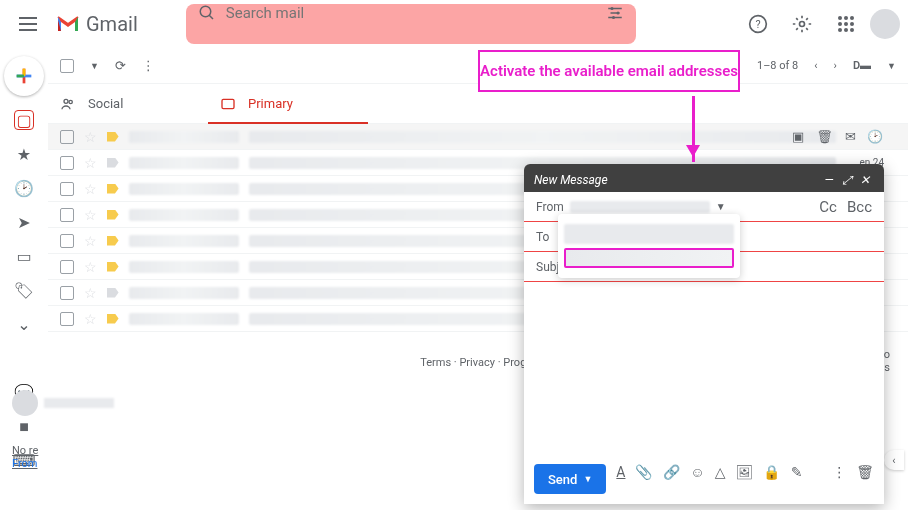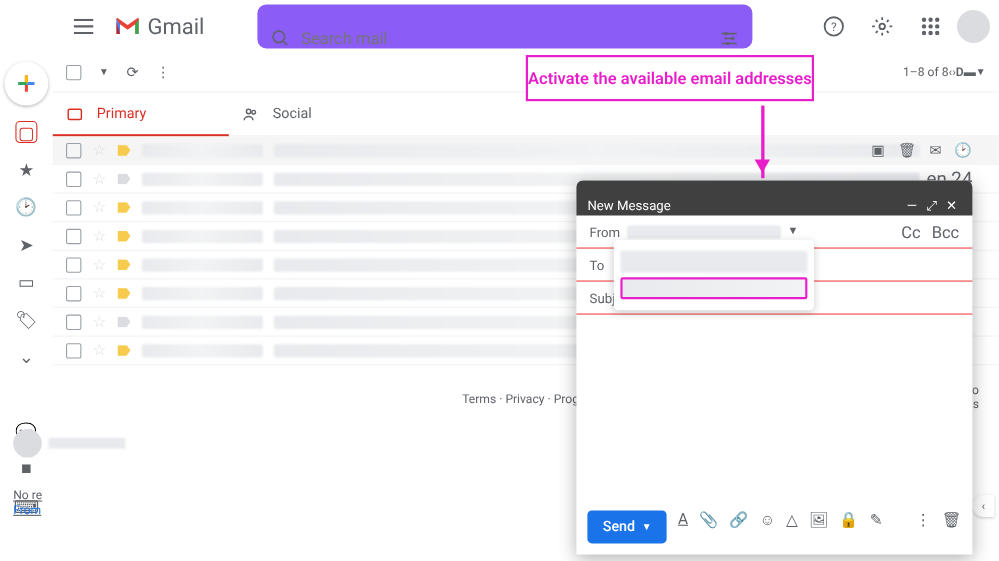--- a/index.html
+++ b/index.html
@@ -1,61 +1,61 @@
 <!DOCTYPE html>
 <html><head>
 <meta charset="utf-8">
 <style>
 * { box-sizing: border-box; margin: 0; padding: 0; font-family: 'Google Sans', Roboto, Arial, sans-serif; }
 body { width: 908px; height: 510px; background: #fff; overflow: hidden; position: relative; font-size: 13px; color: #202124; }
 
-.header { height: 48px; display: flex; align-items: center; padding: 0 8px; gap: 8px; margin-left: 48px; }
+.header { height: 48px; display: flex; align-items: center; padding: 0 8px; gap: 8px; }
 .menu-icon, .icon-btn { width: 40px; height: 40px; display: flex; align-items: center; justify-content: center; border-radius: 50%; cursor: pointer; color: #5f6368; }
 .gmail-logo { display: flex; align-items: center; gap: 6px; margin-right: 40px; }
 .gmail-m { width: 24px; height: 18px; }
 .gmail-text { font-size: 20px; color: #5f6368; }
-.search-bar { flex: 0 0 450px; height: 40px; background: #8b5cf6; border-radius: 8px; display: flex; align-items: flex-end; padding: 0 12px; gap: 10px; color: #5f6368; }
+.search-bar { flex: 0 0 450px; height: 40px; background: #fca5a5; border-radius: 8px; display: flex; align-items: flex-start; padding: 0 12px; gap: 10px; color: #5f6368; }
 .search-bar input { flex: 1; border: none; background: transparent; outline: none; font-size: 15px; }
 .header-right { margin-left: auto; display: flex; align-items: center; gap: 4px; }
 .avatar { width: 30px; height: 30px; border-radius: 50%; background: #dadce0; }
 
 .body-row { display: flex; height: calc(100% - 48px); }
 .leftbar { width: 48px; display: flex; flex-direction: column; align-items: center; padding-top: 8px; gap: 14px; }
 .compose-btn { width: 40px; height: 40px; border-radius: 50%; background: #fff; box-shadow: 0 1px 3px rgba(0,0,0,0.3); display: flex; align-items: center; justify-content: center; cursor: pointer; font-size: 22px; }
 .lb-icon { width: 20px; height: 20px; color: #5f6368; display: flex; align-items: center; justify-content: center; font-size: 16px; cursor: pointer; }
 .lb-icon.active { color: #d93025; border: 1.5px solid #d93025; border-radius: 4px; padding: 2px; }
 
 .main { flex: 1; position: relative; }
 .toolbar { height: 36px; display: flex; align-items: center; padding: 0 12px; gap: 16px; color: #5f6368; border-bottom: 1px solid #f1f3f4; }
 .cb { width: 14px; height: 14px; border: 1.5px solid #9aa0a6; border-radius: 2px; cursor: pointer; }
-.toolbar-right { margin-left: auto; display: flex; align-items: center; gap: 0; font-size: 11px; color: #5f6368; }
+.toolbar-right { margin-left: auto; display: flex; align-items: center; gap: 16px; font-size: 11px; color: #5f6368; }
 
 .tabs { height: 40px; display: flex; border-bottom: 1px solid #f1f3f4; }
 .tab { flex: 0 0 160px; display: flex; align-items: center; gap: 12px; padding: 0 12px; color: #5f6368; font-size: 13px; cursor: pointer; position: relative; }
 .tab.active { color: #d93025; }
 .tab.active::after { content: ''; position: absolute; left: 0; right: 0; bottom: -1px; height: 2.5px; background: #d93025; }
 
 .rows { }
 .row { height: 26px; display: flex; align-items: center; padding: 0 12px; gap: 10px; border-bottom: 1px solid #f1f3f4; cursor: pointer; }
 .row .star { color: #dadce0; cursor: pointer; font-size: 14px; }
 .row .imp { width: 12px; height: 10px; background: #f7cb4d; clip-path: polygon(0 0, 70% 0, 100% 50%, 70% 100%, 0 100%); }
 .row .imp.grey { background: #dadce0; }
 .row .sender { width: 110px; background: linear-gradient(90deg,#e8eaed,#f1f3f4,#e8eaed); height: 12px; border-radius: 2px; filter: blur(1px); }
 .row .subj { flex: 1; background: linear-gradient(90deg,#e8eaed,#f1f3f4,#e8eaed); height: 12px; border-radius: 2px; filter: blur(1px); margin-right: 60px; }
-.row .date { font-size: 17px; color: #5f6368; position: absolute; right: 24px; }
+.row .date { font-size: 10px; color: #5f6368; position: absolute; right: 24px; }
 .row.selected { background: #f5f5f5; }
 .row-icons { display: flex; gap: 12px; position: absolute; right: 24px; color: #5f6368; }
 
 .footer-links { text-align: center; font-size: 11px; color: #5f6368; margin-top: 24px; }
 .hangouts { position: absolute; bottom: 40px; left: 0; font-size: 11px; color: #5f6368; text-decoration: underline; }
 .hangouts a { color: #1a73e8; text-decoration: none; }
 
 
 .compose { position: absolute; right: 24px; bottom: 6px; width: 360px; height: 340px; background: #fff; box-shadow: 0 4px 16px rgba(0,0,0,0.3); border-radius: 6px 6px 0 0; display: flex; flex-direction: column; z-index: 10; }
-.compose-head { background: #404040; color: #fff; height: 28px; display: flex; align-items: flex-start; padding: 16px 10px; font-size: 12px; border-radius: 6px 6px 0 0; }
+.compose-head { background: #404040; color: #fff; height: 28px; display: flex; align-items: flex-end; padding: 5px 10px; font-size: 12px; border-radius: 6px 6px 0 0; font-style: italic; }
 .compose-head .hspace { flex: 1; }
 .compose-head .hi { width: 18px; text-align: center; cursor: pointer; font-size: 12px; }
 .compose-field { height: 30px; display: flex; align-items: center; padding: 0 12px; border-bottom: 1px solid #ef4444; font-size: 12px; color: #5f6368; gap: 6px; position: relative; }
 .compose-field .blur { flex: 0 0 140px; height: 12px; background: #e8eaed; filter: blur(1px); border-radius: 2px; }
 .compose-field .ccbcc { margin-left: auto; font-size: 15px; color: #5f6368; cursor: pointer; }
 .from-field .dd { color: #5f6368; font-size: 10px; cursor: pointer; }
 .dropdown { position: absolute; top: 22px; left: 34px; background: #fff; box-shadow: 0 2px 8px rgba(0,0,0,0.2); border-radius: 4px; padding: 6px; z-index: 20; }
 .dropdown .opt { height: 20px; width: 170px; background: #e8eaed; filter: blur(1px); margin: 4px 0; border-radius: 2px; cursor: pointer; }
 .dropdown .opt.hl { border: 2px solid #e91ecb; filter: none; background: linear-gradient(90deg,#e8eaed,#f1f3f4); }
 .compose-body { flex: 1; }
@@ -165,33 +165,33 @@
       <div class="toolbar-right">
         <span>1–8 of 8</span>
         <span style="cursor:pointer">‹</span>
         <span style="cursor:pointer">›</span>
         <span style="font-weight:600;cursor:pointer">D▬</span>
         <span style="font-size:9px">▼</span>
       </div>
     </div>
 
     <div class="tabs">
-      <div class="tab active">
-        <svg width="16" height="16" viewBox="0 0 24 24">
-            <rect x="3" y="5" width="18" height="14" rx="2" fill="none" stroke="#d93025" stroke-width="2"></rect>
-          </svg>
-        <span>Primary</span>
-      </div>
       <div class="tab">
         <svg width="16" height="16" viewBox="0 0 24 24">
             <circle cx="9" cy="8" r="3" fill="none" stroke="#5f6368" stroke-width="2"></circle>
             <circle cx="16" cy="9" r="2.5" fill="none" stroke="#5f6368" stroke-width="2"></circle>
             <path d="M3 20c0-3 3-5 6-5s6 2 6 5" fill="none" stroke="#5f6368" stroke-width="2"></path>
           </svg>
         <span>Social</span>
+      </div>
+      <div class="tab active">
+        <svg width="16" height="16" viewBox="0 0 24 24">
+            <rect x="3" y="5" width="18" height="14" rx="2" fill="none" stroke="#d93025" stroke-width="2"></rect>
+          </svg>
+        <span>Primary</span>
       </div>
     </div>
 
     <div class="rows">
       <div class="row selected" style="position:relative">
         <div class="cb"></div>
         <span class="star">☆</span>
         <div class="imp"></div>
         <div class="sender"></div>
         <div class="subj"></div>

